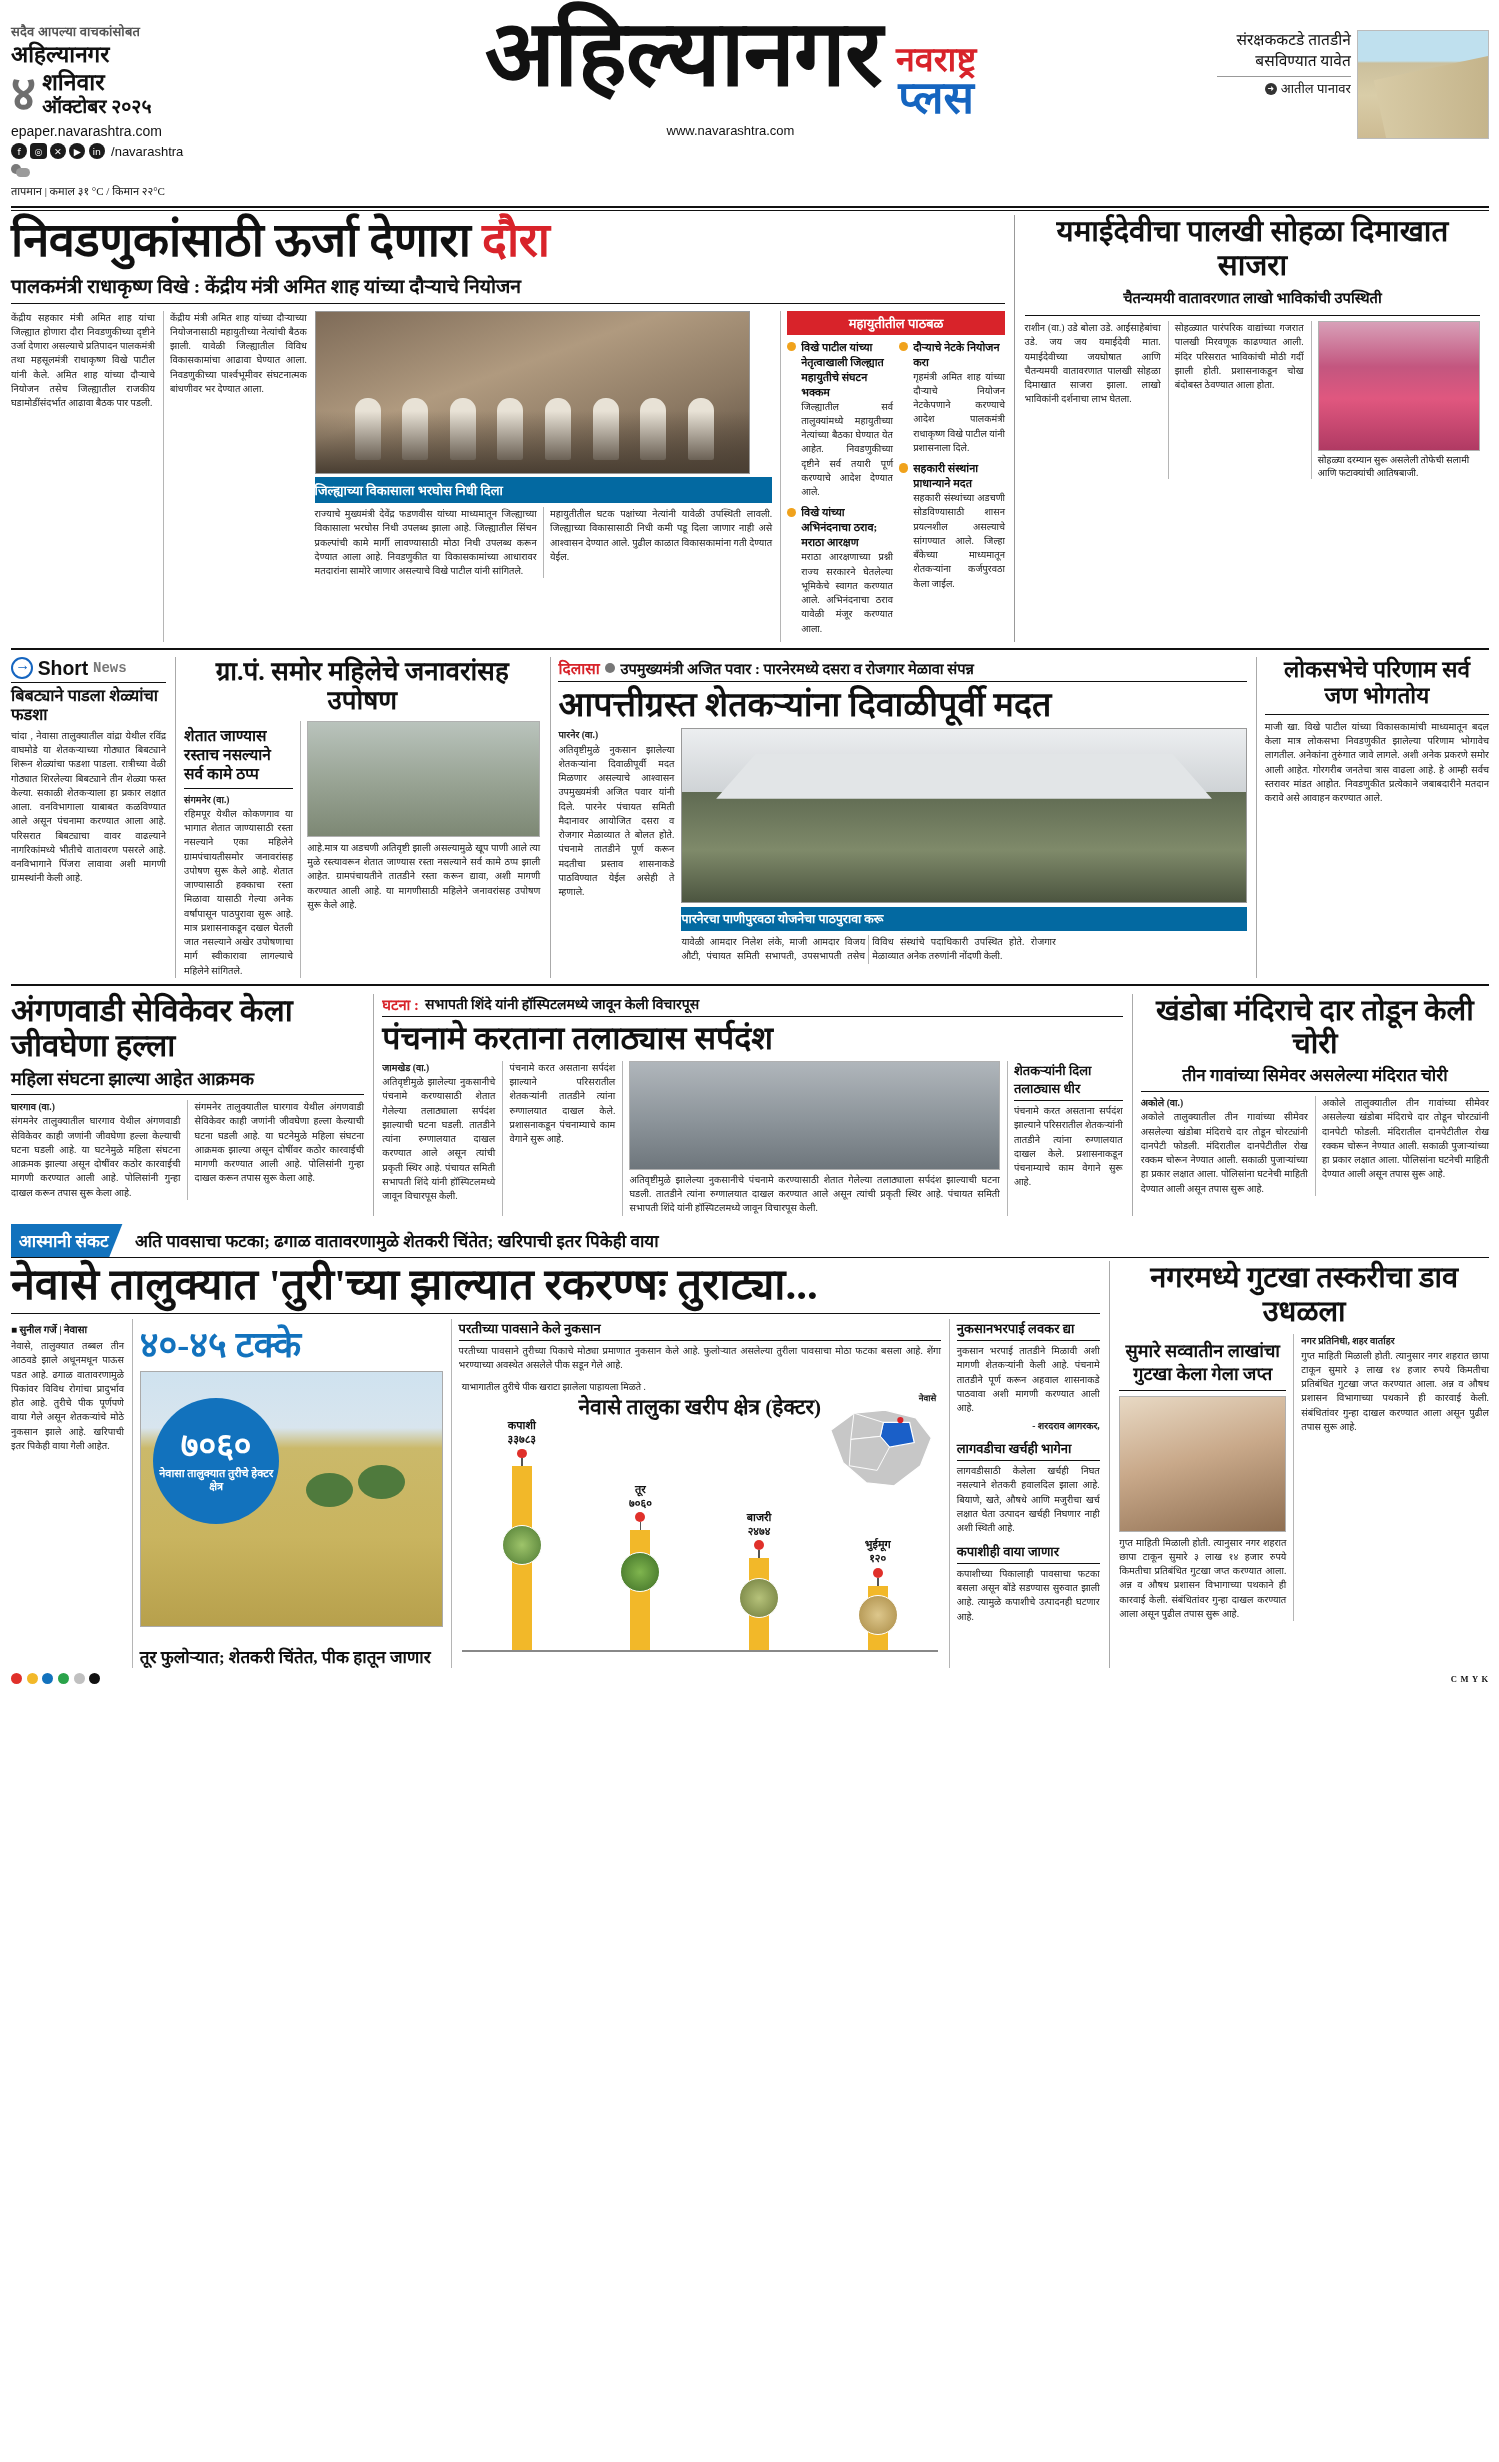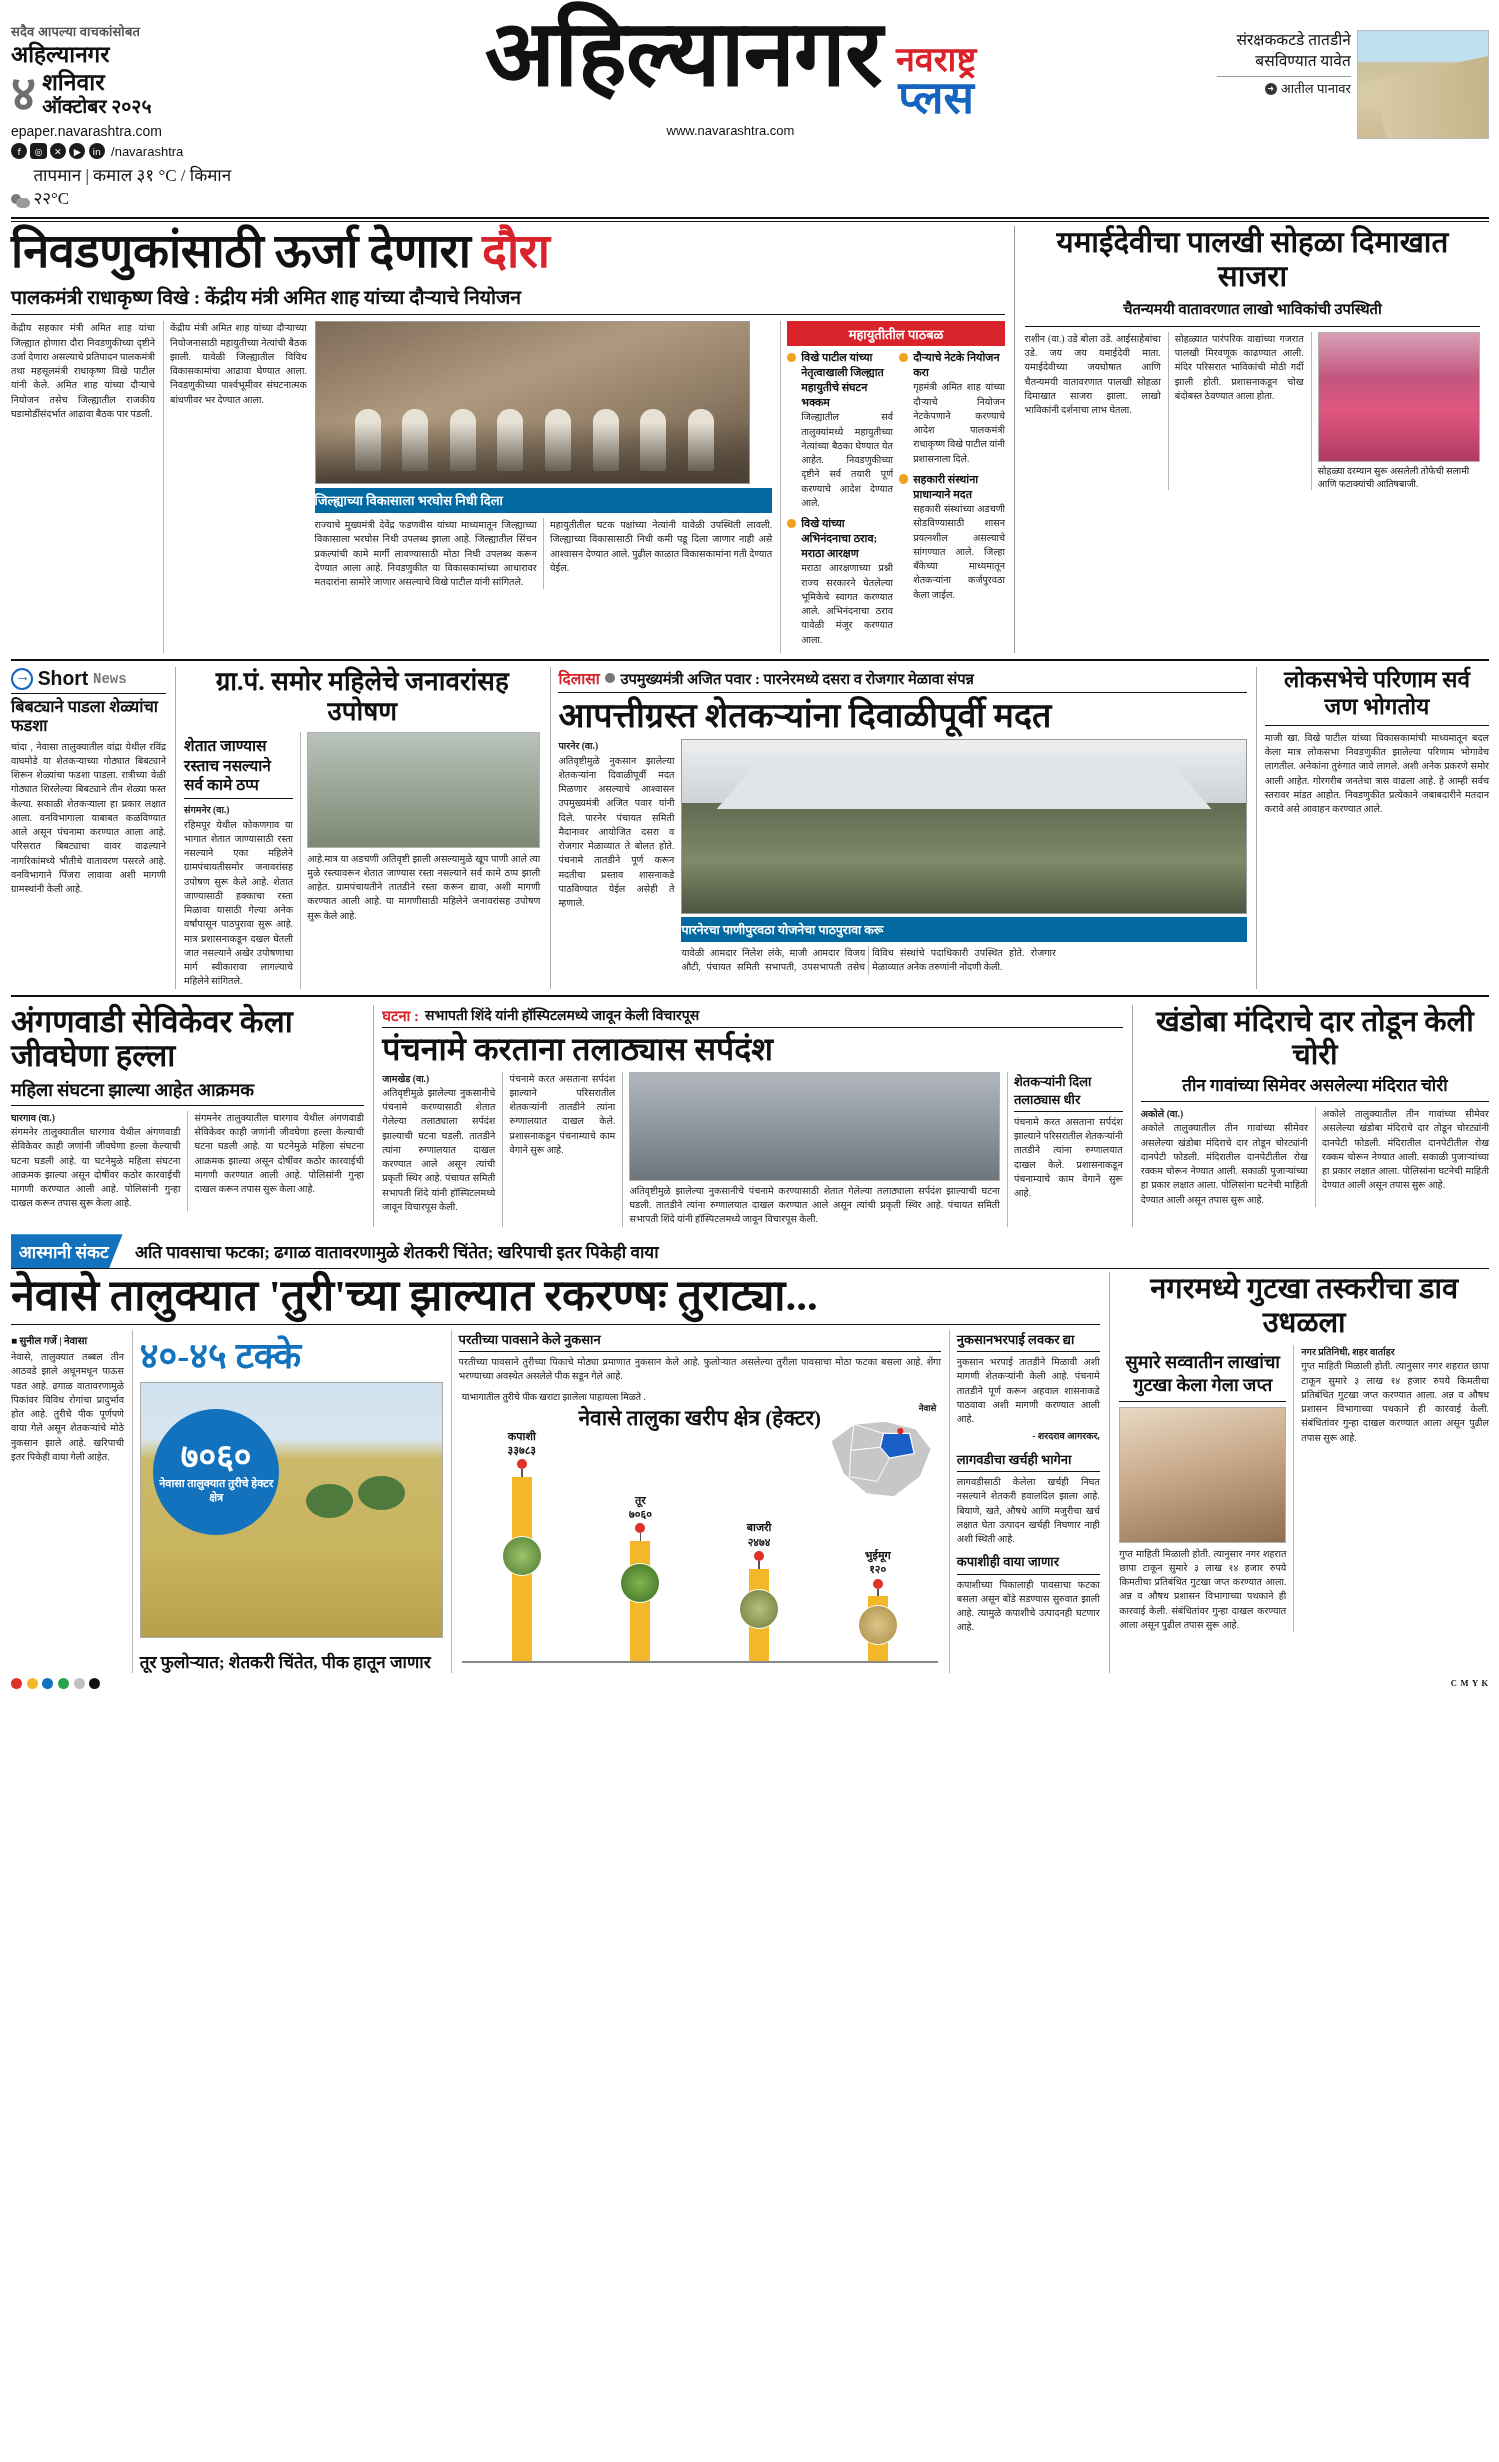--- a/index.html
+++ b/index.html
@@ -22,21 +22,21 @@
   .mh-dinfo { line-height:1.15; }
   .mh-day { font-size:23px; font-weight:bold; color:#111; }
   .mh-date { font-size:19.4px; font-weight:bold; color:#111; }
   .mh-epaper { font-size:14px; color:#111; margin-top:4.7px; font-family:"Liberation Sans",sans-serif;}
   .mh-social { display:flex; align-items:center; gap:3.1px; margin-top:3.9px; }
   .soc { width:16.3px; height:16.3px; border-radius:50%; background:#1b1b1b; color:#fff;
          font-size:9.3px; display:flex; align-items:center; justify-content:center;
          font-family:"DejaVu Sans",sans-serif; }
   .soc.sq { border-radius:3.9px; }
   .mh-handle { font-size:13px; margin-left:3.1px; font-family:"Liberation Sans",sans-serif; }
-  .mh-weather { display:flex; align-items:flex-end; gap:4.7px; margin-top:3.9px; font-size:17px; }
+  .mh-weather { display:flex; align-items:flex-start; gap:4.7px; margin-top:3.9px; font-size:11px;flex-direction:column; }
   .wicon { width:20px; height:15.5px; position:relative; }
   .wicon .sun { position:absolute; left:0; top:0.8px; width:10px;height:10px;border-radius:50%;background:#7a7a7a;}
   .wicon .cloud { position:absolute; left:4.7px; top:4.7px; width:14.7px;height:9.3px;border-radius:7px;background:#9b9b9b;}
 
   .mast-center { flex:1; text-align:center; position:relative; }
   .mast-title { font-size:92px; font-weight:bold; letter-spacing:-0.8px; line-height:1.0; display:inline-block; }
   .mast-logo { display:inline-block; vertical-align:middle; margin-left:11px; text-align:center; line-height:.95;}
   .logo-1 { font-size:34px; font-weight:bold; color:#d8232a; }
   .logo-2 { font-size:45px; font-weight:bold; color:#1565c0; }
   .mast-web { font-size:13px; font-family:"Liberation Sans",sans-serif; margin-top:3.1px; }
@@ -459,21 +459,21 @@
         <div class="colrule" style="width:311px;padding-left:7px">
           <div class="pct">४०-४५ टक्के</div>
           <div class="fieldphoto" style="margin-top:3.1px">
             <i class="tree" style="left:55%"></i>
               <i class="tree" style="left:72%;bottom:50%"></i>
             <div class="bluecircle">
               <div class="bc-num">७०६०</div>
               <div class="bc-lbl">नेवासा तालुक्यात तुरीचे हेक्टर क्षेत्र</div>
             </div>
           </div>
-          <div class="capbold" style="margin-top:14px">तूर फुलोऱ्यात; शेतकरी चिंतेत, पीक हातून जाणार</div>
+          <div class="capbold" style="margin-top:20px">तूर फुलोऱ्यात; शेतकरी चिंतेत, पीक हातून जाणार</div>
         </div>
         <div class="colrule" style="flex:1;padding-left:7px">
           <div class="kicker btm-rule" style="padding-bottom:3.1px">परतीच्या पावसाने केले नुकसान</div>
           <div class="body-text" style="margin-top:3.1px">परतीच्या पावसाने तुरीच्या पिकाचे मोठ्या प्रमाणात नुकसान केले आहे. फुलोऱ्यात असलेल्या तुरीला पावसाचा मोठा फटका बसला आहे. शेंगा भरण्याच्या अवस्थेत असलेले पीक सडून गेले आहे.</div>
           <div class="chartbox" style="margin-top:4.7px">
             <div class="cap">याभागातील तुरीचे पीक खराटा झालेला पाहायला मिळते .</div>
             <div class="chart-title" style="margin-top:3.1px">नेवासे तालुका खरीप क्षेत्र (हेक्टर)</div>
             <div class="mapbox">
               <svg viewBox="0 0 150 130" width="116" height="101">
                 <path d="M10,40 L40,18 L80,14 L120,24 L140,50 L126,86 L92,112 L56,108 L26,82 Z" fill="#c7c7c7" stroke="#fff" stroke-width="1.6"></path>

